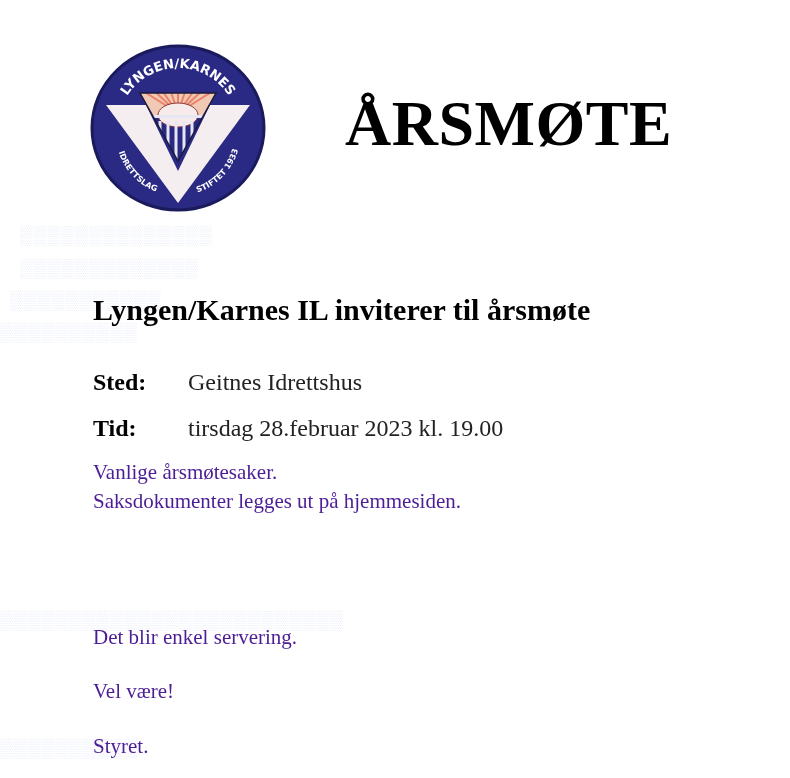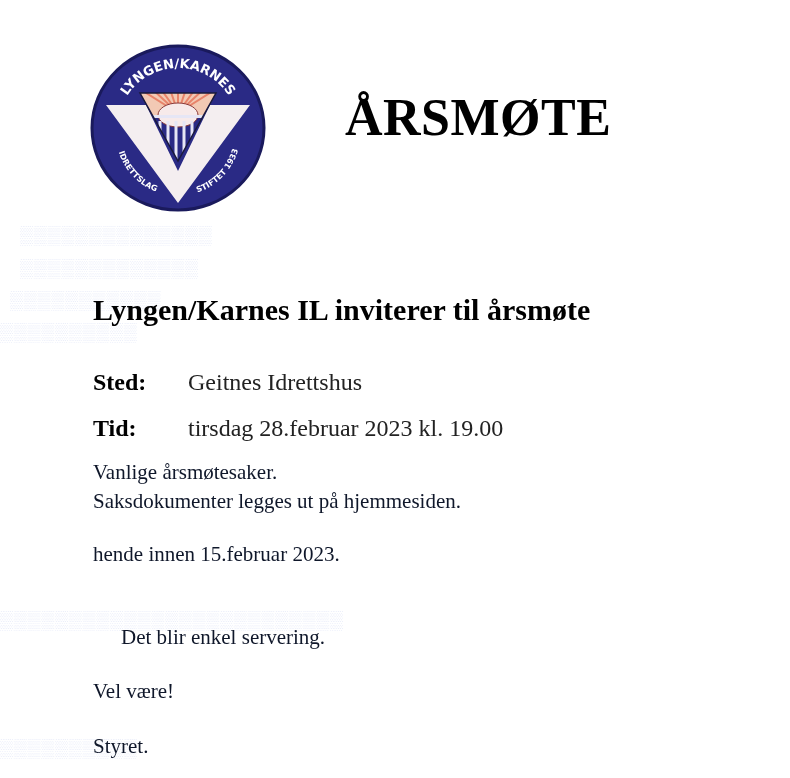--- a/index.html
+++ b/index.html
@@ -27,21 +27,21 @@
       position: absolute;
       left: 88px;
       top: 43px;
       width: 180px;
       height: 170px;
     }
     .title {
       position: absolute;
       left: 345px;
       top: 92px;
-      font-size: 52px;
+      font-size: 64px;
       font-weight: bold;
       color: #000;
       letter-spacing: 0.5px;
       line-height: 1;
     }
     .heading {
       position: absolute;
       left: 93px;
       top: 292px;
       font-size: 30px;
@@ -65,21 +65,21 @@
     }
     .info-value {
       color: #222;
       text-align: center;
     }
     .para {
       position: absolute;
       left: 93px;
       font-size: 21px;
       line-height: 29px;
-      color: #0f172a;
+      color: #4c1d95;
       white-space: nowrap;
     }
   </style>
 </head>
 <body>
 
 <div class="ghost" style="left:20px;top:225px;">▒▒▒▒▒▒▒▒▒▒▒▒▒▒</div>
 <div class="ghost" style="left:20px;top:258px;">▒▒▒▒▒▒▒▒▒▒▒▒▒</div>
 <div class="ghost" style="left:10px;top:290px;">▒▒▒▒▒▒▒▒▒▒▒</div>
 <div class="ghost" style="left:0px;top:322px;">▒▒▒▒▒▒▒▒▒▒</div>
@@ -149,23 +149,22 @@
 </div>
 <div class="info-row" style="top:414px;">
   <span class="info-label">Tid:</span><span class="info-value">tirsdag 28.februar 2023 kl. 19.00</span>
 </div>
 
 <div class="para" style="top:458px;">
   <div>Vanlige årsmøtesaker.</div>
   <div>Saksdokumenter legges ut på hjemmesiden.</div>
 </div>
 <div class="para" style="top:540px;">
-  <div>hende innen 15.februar 2023.</div>
 </div>
-<div class="para" style="top:623px;margin-left:28px;">
+<div class="para" style="top:623px;">
   <div>Det blir enkel servering.</div>
 </div>
 <div class="para" style="top:677px;">
   <div>Vel være!</div>
 </div>
 <div class="para" style="top:732px;">
   <div>Styret.</div>
 </div>
 
 </body></html>

